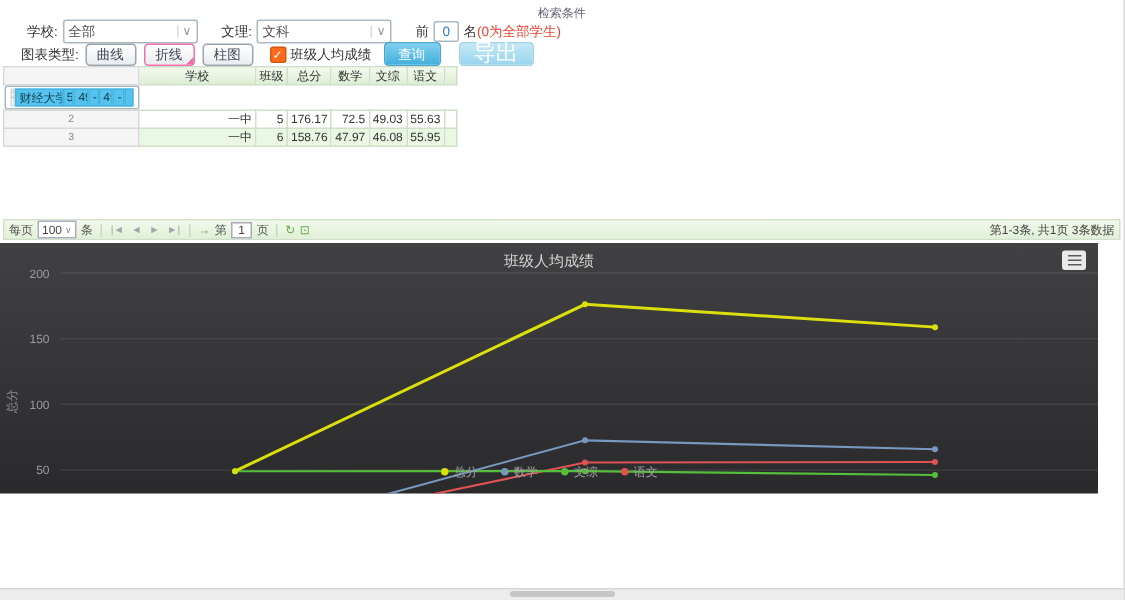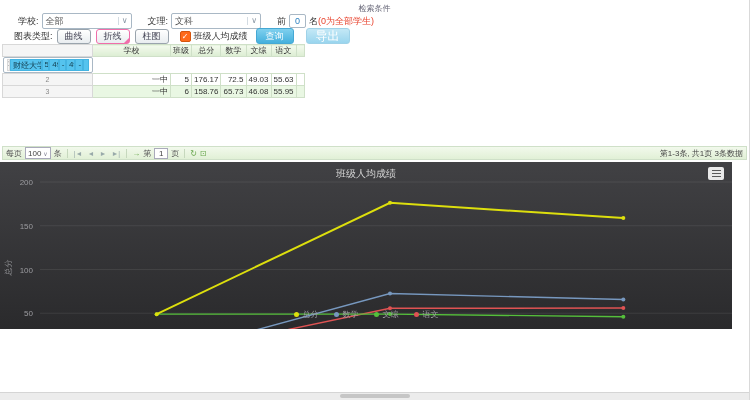--- a/index.html
+++ b/index.html
@@ -18,21 +18,21 @@
   .lbl{color:#333;white-space:nowrap;}
   .sel{display:flex;align-items:center;justify-content:space-between;width:82px;height:14px;border:1px solid #a9b8c5;background:#fff;border-radius:2px;padding:0 3px;color:#555;cursor:default;}
   .sel .arrow{color:#8a97a5;font-size:8px;line-height:1;border-left:1px solid #d3dbe2;padding-left:3px;}
   .num-input{width:15px;height:12px;border:1px solid #a9b8c5;border-radius:2px;text-align:center;color:#2a7fbf;font-size:9px;line-height:12px;margin:0 3px;background:#fff;}
   .note-red{color:#e8432e;}
   .cbtn{height:15px;line-height:13px;box-sizing:border-box;padding:0 7px;margin-right:5px;border:1px solid #9aa4ad;border-radius:3px;background:linear-gradient(#ffffff,#e9edf0);color:#445;font-size:9px;cursor:pointer;position:relative;}
   .cbtn.active{border-color:#f06eaa;}
   .cbtn.active::after{content:"";position:absolute;right:0;bottom:0;border-left:5px solid transparent;border-bottom:5px solid #f06eaa;}
   .checkbox{display:inline-block;width:9px;height:9px;background:#ff6a1a;border:1px solid #d4550e;border-radius:2px;color:#fff;font-size:8px;line-height:9px;text-align:center;margin:0 3px 0 6px;cursor:pointer;}
   .btn-query{height:16px;line-height:14px;box-sizing:border-box;padding:0 9px;margin-left:8px;border:1px solid #45a8d4;border-radius:3px;background:linear-gradient(#7fd0ee,#44b0dd);color:#fff;font-size:9px;cursor:pointer;}
-  .btn-export{height:16px;line-height:14px;box-sizing:border-box;padding:0 9px;margin-left:12px;border:1px solid #9fd2e8;border-radius:3px;background:linear-gradient(#c4e8f6,#99d5ee);color:#fff;font-size:12px;cursor:pointer;}
+  .btn-export{height:16px;line-height:14px;box-sizing:border-box;padding:0 9px;margin-left:12px;border:1px solid #9fd2e8;border-radius:3px;background:linear-gradient(#c4e8f6,#99d5ee);color:#fff;font-size:15px;cursor:pointer;}
 
   
   .grid{position:absolute;left:2px;top:44px;}
   .grid table{border-collapse:collapse;table-layout:fixed;font-size:8px;}
   .grid th,.grid td{box-sizing:border-box;height:12px;padding:0 2px;border:1px solid #cfe0c8;overflow:hidden;white-space:nowrap;}
   .grid th{background:linear-gradient(#f3faee,#dcedd2);color:#333;font-weight:normal;text-align:center;}
   .grid td{text-align:right;color:#333;background:#fff;}
   .grid td.rownum,.grid th.rownum{background:#f5f5f5;border-color:#d8d8d8;color:#888;text-align:center;font-size:7px;padding:0;}
   .grid tr.sel td{background:#55c3ee;color:#123c4d;border-color:#44b4e2;}
   .grid tr.sel td.rownum{background:#f5f5f5;color:#888;border-color:#d8d8d8;}
@@ -140,21 +140,21 @@
             <td>72.5</td>
             <td>49.03</td>
             <td>55.63</td>
             <td></td>
           </tr>
           <tr class=" alt">
             <td class="rownum">3</td>
             <td>一中</td>
             <td>6</td>
             <td>158.76</td>
-            <td>65.73</td>
+            <td>47.97</td>
             <td>46.08</td>
             <td>55.95</td>
             <td></td>
           </tr>
         </tbody>
       </table>
   </div>
 
   <div class="pager">
     <div class="pager-left">

